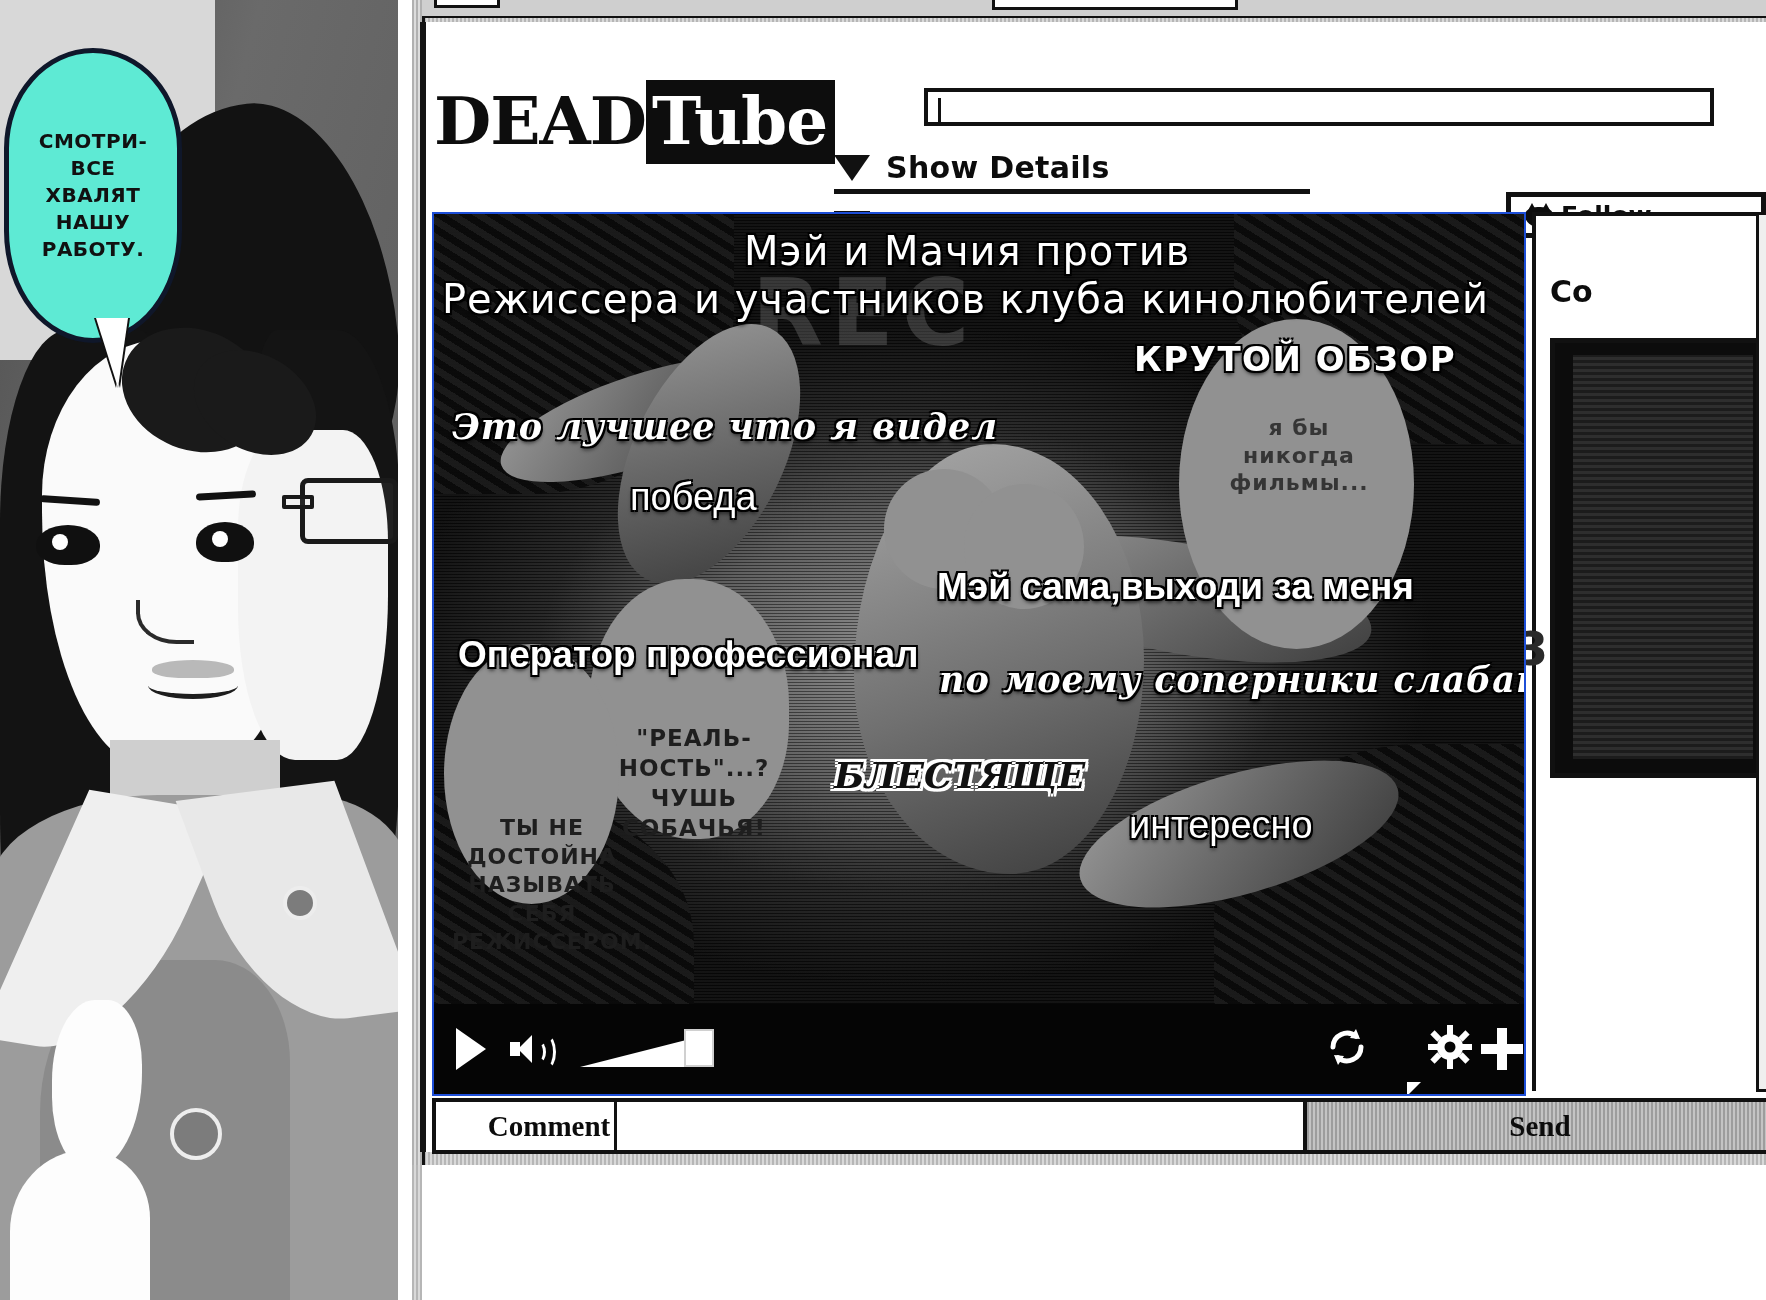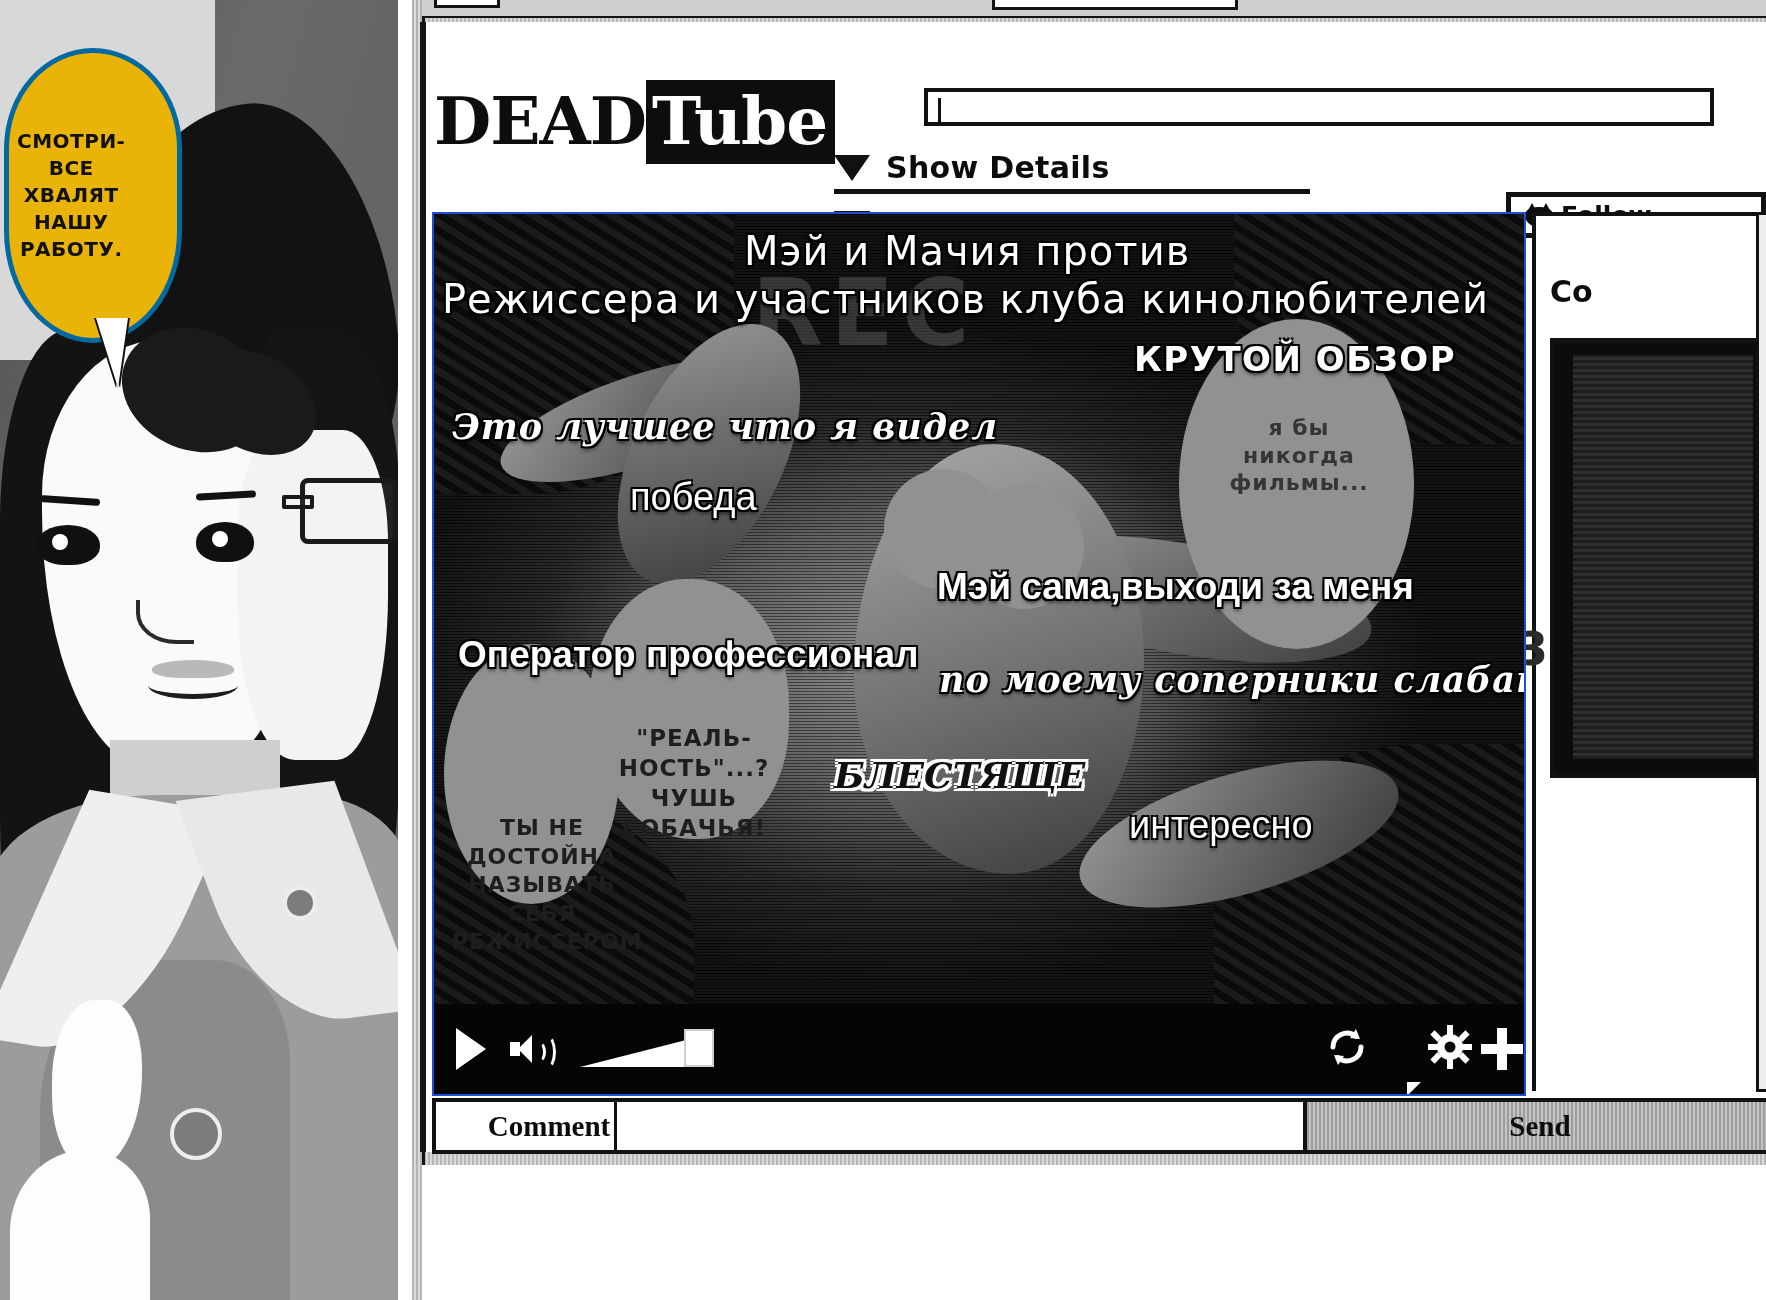--- a/index.html
+++ b/index.html
@@ -172,26 +172,27 @@
   .hilite-blob {
     position: absolute;
     background: #fdfdfd;
     border-radius: 50%;
   }
   
   #speech-bubble {
     position: absolute;
     left: 4px; top: 48px;
     width: 178px; height: 295px;
-    background: #eab308;
-    border: 5px solid #0369a1;
+    background: #5eead4;
+    border: 5px solid #0f172a;
     border-radius: 50% 50% 50% 50% / 34% 34% 38% 38%;
     box-sizing: border-box;
     display: flex;
     align-items: center;
+    justify-content: center;
   }
   #speech-bubble .bub-text {
     font-family: "DejaVu Sans", sans-serif;
     font-size: 20px;
     font-weight: 700;
     color: #111;
     line-height: 1.35;
     text-align: center;
     letter-spacing: 0.5px;
     white-space: pre-line;

